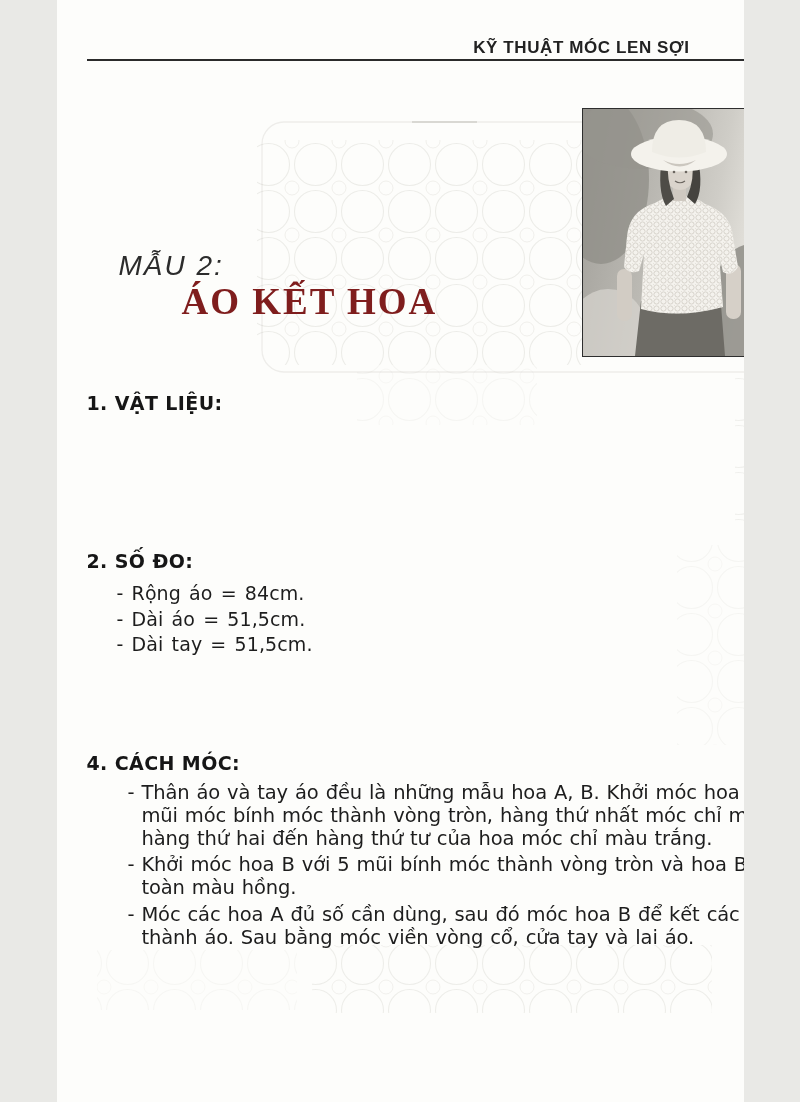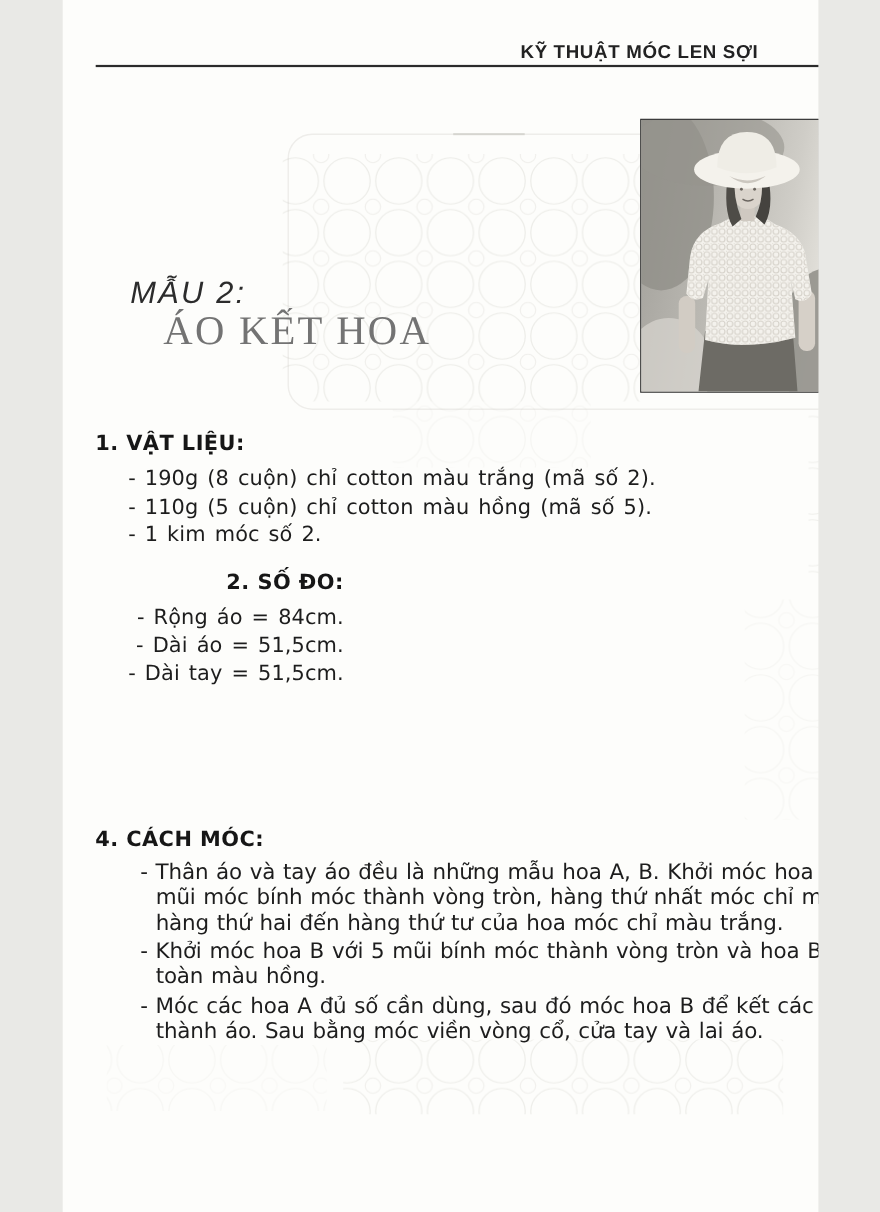--- a/index.html
+++ b/index.html
@@ -25,23 +25,23 @@
     position:absolute;left:30px;top:59px;width:732px;height:2px;
     background:#2b2b2b;
   }
 
   .title-label{
     position:absolute;left:34px;top:250px;
     font-family:"Liberation Sans",sans-serif;
     font-style:italic;font-size:28px;letter-spacing:2px;color:#2c2c2c;margin-left:28px;
   }
   .pattern-title{
-    position:absolute;left:92px;top:280px;margin:0;
+    position:absolute;left:125px;top:280px;margin:0;
     font-family:"Liberation Serif",serif;
-    font-size:37px;font-weight:normal;letter-spacing:2px;color:#737373;
+    font-size:37px;font-weight:bold;letter-spacing:2px;color:#7f1d1d;
     white-space:nowrap;
   }
 
   .photo{
     position:absolute;left:525px;top:108px;margin:0;
     width:182px;height:247px;
     border:1.5px solid #2e2e2e;
     background:#c4c4c0;
   }
   .photo svg{display:block;width:100%;height:100%;}
@@ -50,21 +50,21 @@
   section h2{
     margin:0;font-size:19px;font-weight:bold;letter-spacing:.4px;
     color:#161616;font-family:"DejaVu Sans",sans-serif;white-space:nowrap;
   }
   section ul{list-style:none;margin:9px 0 0 0;padding:0 0 0 30px;}
   section li{
     font-size:19px;line-height:25.5px;letter-spacing:.1px;word-spacing:2px;
     white-space:nowrap;color:#1d1d1d;
   }
   .sec-1{top:392px;}
-  .sec-2{top:518px;text-align:right;}
+  .sec-2{top:550px;}
   .sec-3{top:663px;}
   .sec-3 .sec-body{
     margin:10px 0 0 35px;font-size:19.5px;line-height:24px;
     letter-spacing:-.1px;color:#1d1d1d;white-space:nowrap;
   }
   .sec-4{top:752px;width:745px;}
   .sec-4 ul{margin-top:8px;padding-left:30px;}
   .sec-4 li{
     white-space:normal;width:716px;
     font-size:19.5px;line-height:22.8px;letter-spacing:-.15px;word-spacing:1px;
@@ -147,25 +147,20 @@
       <path d="M80 51 Q96 59 113 51 Q97 64 80 51 Z" fill="#b5afa8" opacity="0.65"></path>
 
       <circle cx="91" cy="63" r="1.3" fill="#6b6660"></circle>
       <circle cx="103" cy="63" r="1.3" fill="#6b6660"></circle>
       <path d="M92 72 Q97 75.5 102 72" stroke="#6b6660" stroke-width="1.2" fill="none"></path>
     </svg>
   </figure>
 
   <section class="sec-1">
     <h2>1. VẬT LIỆU:</h2>
-    <ul>
-      <li>- 190g (8 cuộn) chỉ cotton màu trắng (mã số 2).</li>
-      <li>- 110g (5 cuộn) chỉ cotton màu hồng (mã số 5).</li>
-      <li>- 1 kim móc số 2.</li>
-    </ul>
   </section>
 
   <section class="sec-2">
     <h2>2. SỐ ĐO:</h2>
     <ul>
       <li>- Rộng áo = 84cm.</li>
       <li>- Dài áo = 51,5cm.</li>
       <li>- Dài tay = 51,5cm.</li>
     </ul>
   </section>

